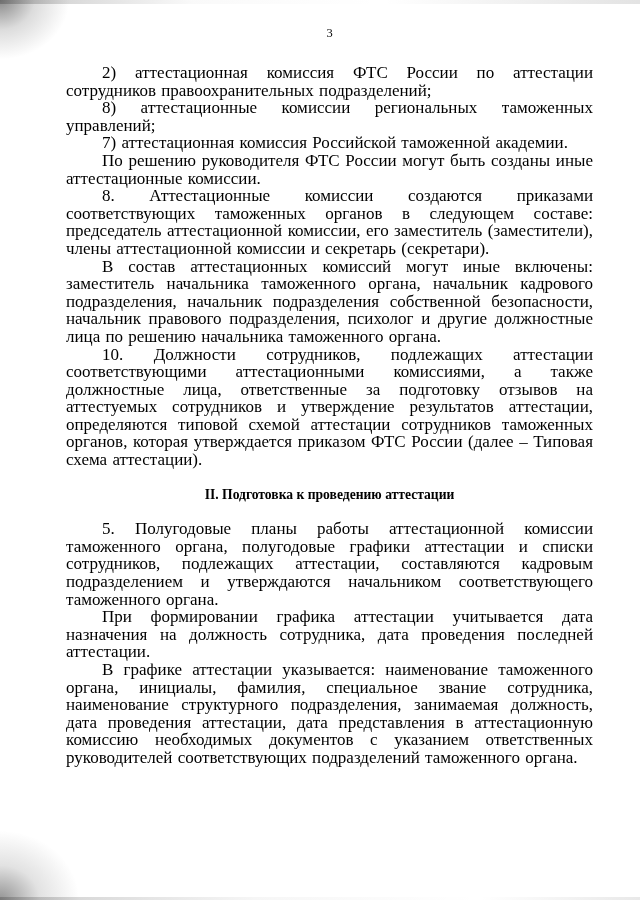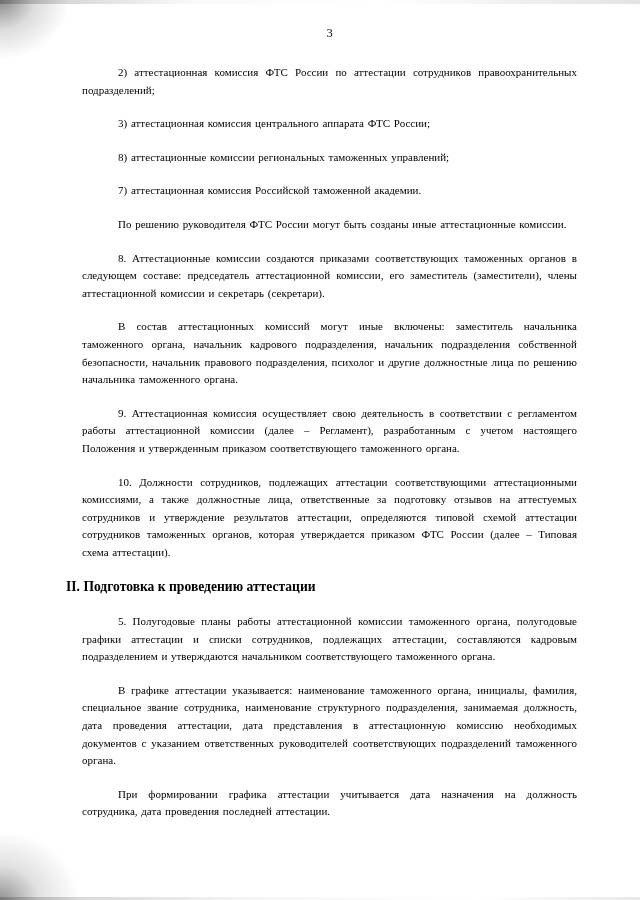--- a/index.html
+++ b/index.html
@@ -40,54 +40,52 @@
       background: linear-gradient(to right, rgba(30,30,30,0.45), rgba(30,30,30,0.08) 40%, rgba(30,30,30,0.0) 75%, rgba(30,30,30,0.2));
       opacity: 0.5;
     }
     .page-number {
       text-align: center;
       font-size: 12.5px;
       line-height: 14px;
       margin: 0 0 24px 0;
     }
     .doc p {
-      margin: 16px;
-      font-size: 11px;
+      margin: 0;
+      font-size: 17px;
       line-height: 17.6px;
       text-align: justify;
       text-indent: 36px;
       word-spacing: 1px;
     }
     .doc h2 {
       font-size: 13.6px;
       line-height: 17.6px;
       font-weight: bold;
-      text-align: left;
+      text-align: center;
       margin: 17px 0 17px 0;
     }
   </style>
 </head>
 <body>
 
 <div class="sheet">
   <div class="scan-mark scan-top-left"></div>
   <div class="scan-mark scan-top-edge"></div>
   <div class="scan-mark scan-bottom-left"></div>
   <div class="scan-mark scan-bottom-edge"></div>
 
   <div class="page-number">3</div>
 
   <div class="doc">
       <p>2) аттестационная комиссия ФТС России по аттестации сотрудников правоохранительных подразделений;</p>
-      <p>3) аттестационная комиссия центрального аппарата ФТС России;</p>
       <p>8) аттестационные комиссии региональных таможенных управлений;</p>
       <p>7) аттестационная комиссия Российской таможенной академии.</p>
       <p>По решению руководителя ФТС России могут быть созданы иные аттестационные комиссии.</p>
       <p>8. Аттестационные комиссии создаются приказами соответствующих таможенных органов в следующем составе: председатель аттестационной комиссии, его заместитель (заместители), члены аттестационной комиссии и секретарь (секретари).</p>
       <p>В состав аттестационных комиссий могут иные включены: заместитель начальника таможенного органа, начальник кадрового подразделения, начальник подразделения собственной безопасности, начальник правового подразделения, психолог и другие должностные лица по решению начальника таможенного органа.</p>
-      <p>9. Аттестационная комиссия осуществляет свою деятельность в соответствии с регламентом работы аттестационной комиссии (далее – Регламент), разработанным с учетом настоящего Положения и утвержденным приказом соответствующего таможенного органа.</p>
       <p>10. Должности сотрудников, подлежащих аттестации соответствующими аттестационными комиссиями, а также должностные лица, ответственные за подготовку отзывов на аттестуемых сотрудников и утверждение результатов аттестации, определяются типовой схемой аттестации сотрудников таможенных органов, которая утверждается приказом ФТС России (далее – Типовая схема аттестации).</p>
       <h2>II. Подготовка к проведению аттестации</h2>
       <p>5. Полугодовые планы работы аттестационной комиссии таможенного органа, полугодовые графики аттестации и списки сотрудников, подлежащих аттестации, составляются кадровым подразделением и утверждаются начальником соответствующего таможенного органа.</p>
+      <p>При формировании графика аттестации учитывается дата назначения на должность сотрудника, дата проведения последней аттестации.</p>
       <p>В графике аттестации указывается: наименование таможенного органа, инициалы, фамилия, специальное звание сотрудника, наименование структурного подразделения, занимаемая должность, дата проведения аттестации, дата представления в аттестационную комиссию необходимых документов с указанием ответственных руководителей соответствующих подразделений таможенного органа.</p>
-      <p>При формировании графика аттестации учитывается дата назначения на должность сотрудника, дата проведения последней аттестации.</p>
     </div>
 </div>
 
 </body></html>

